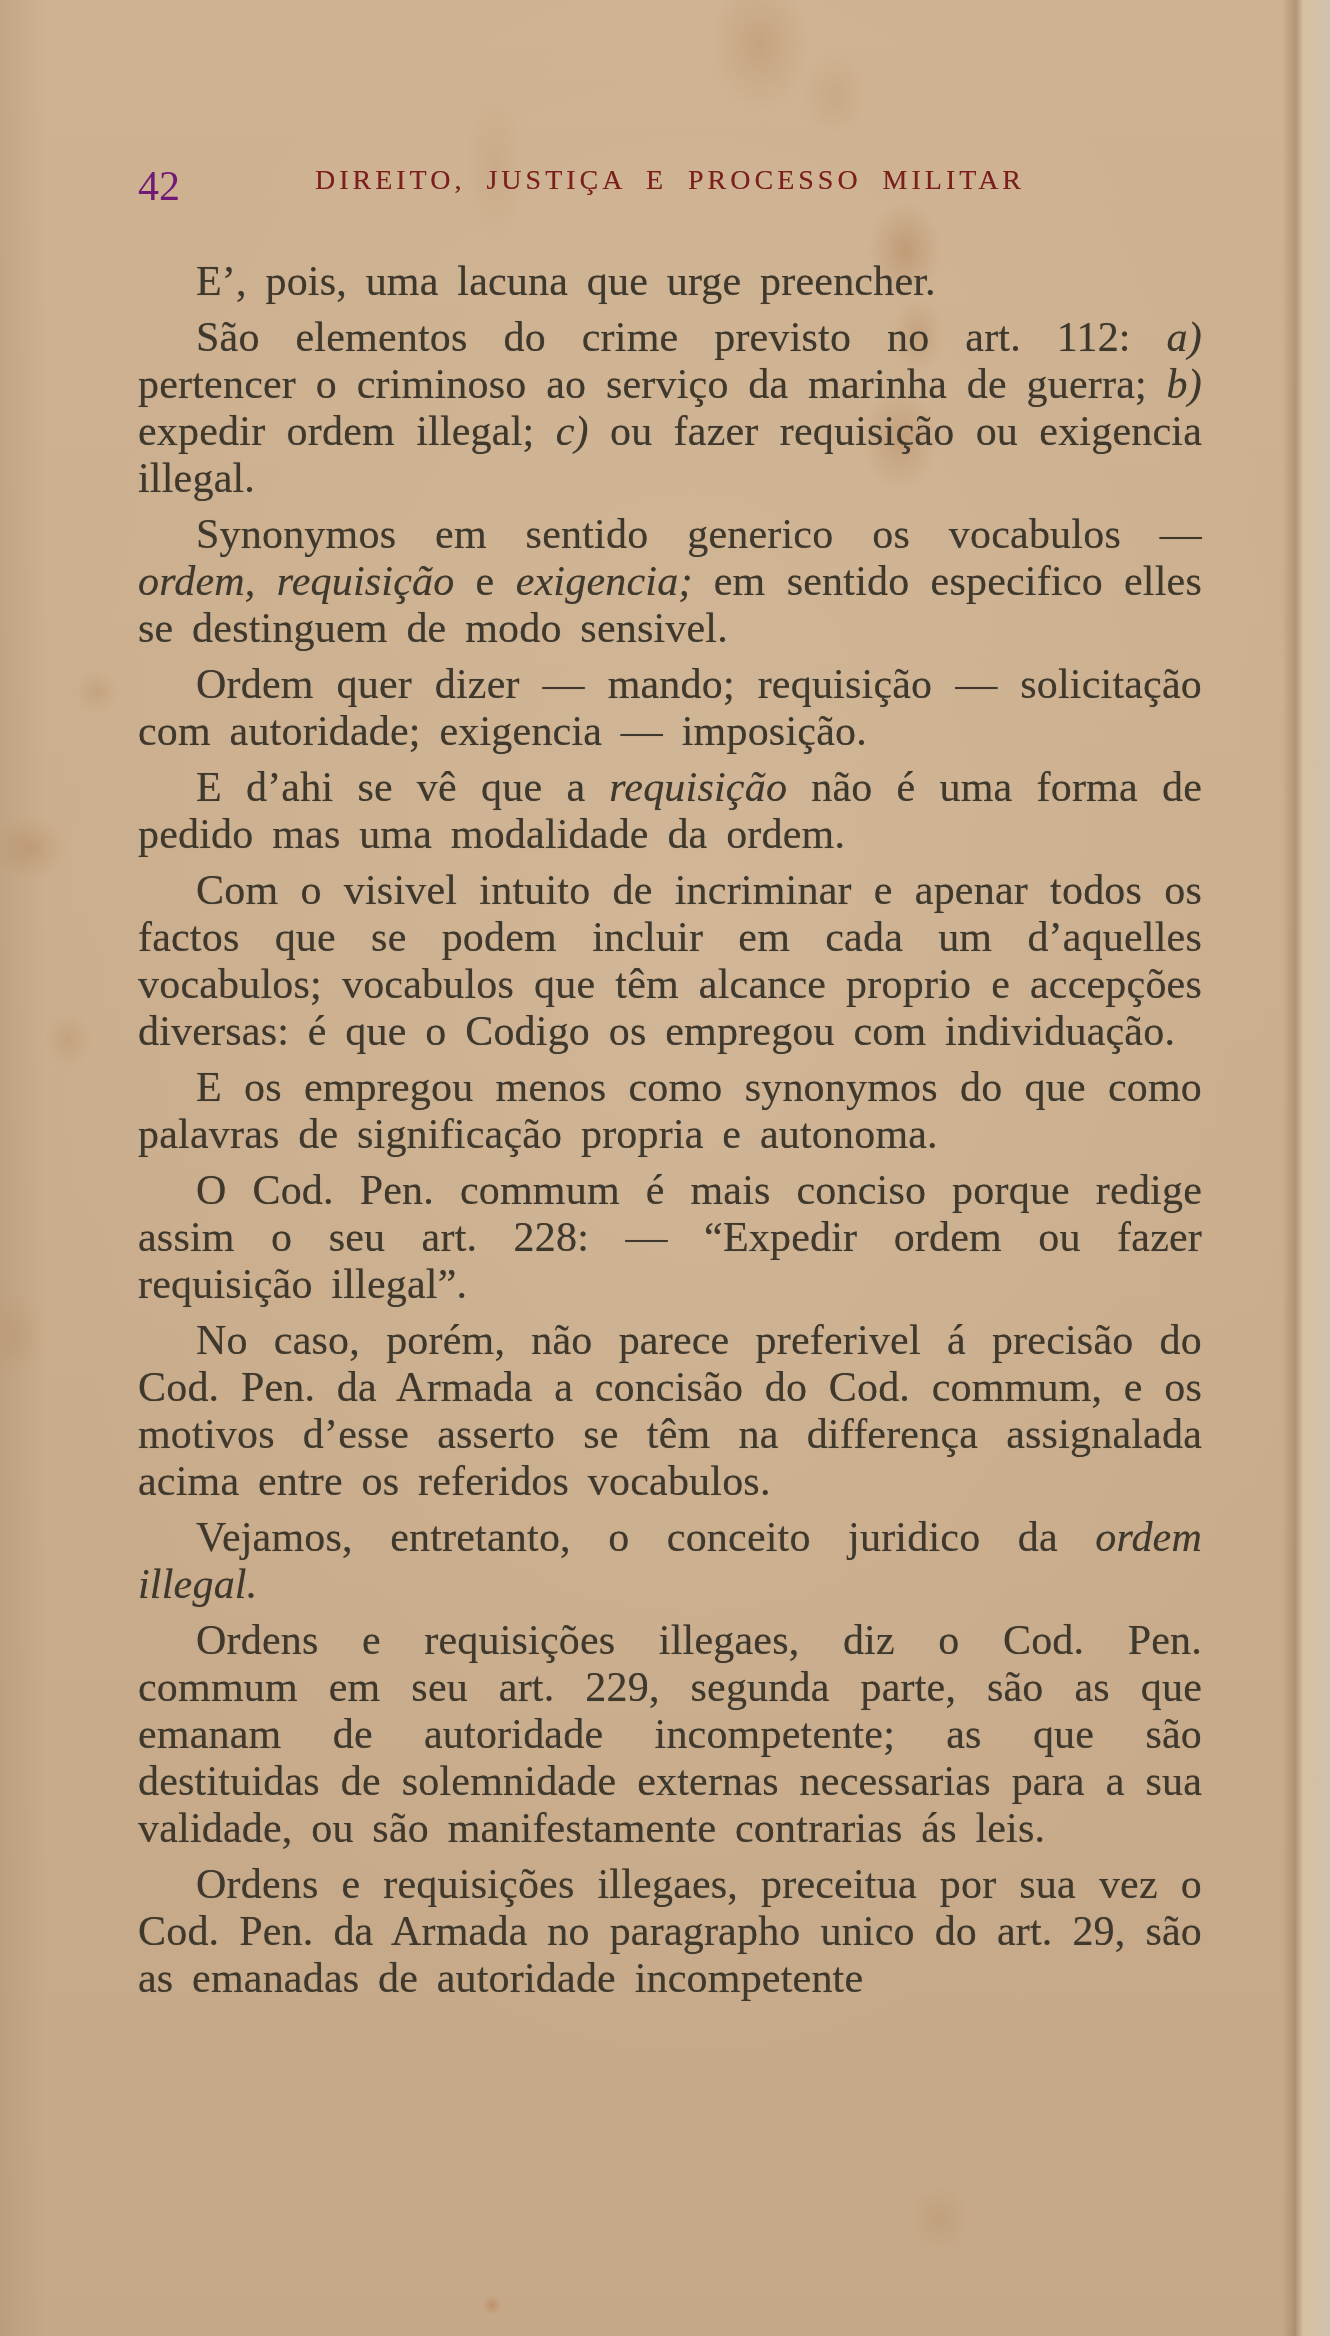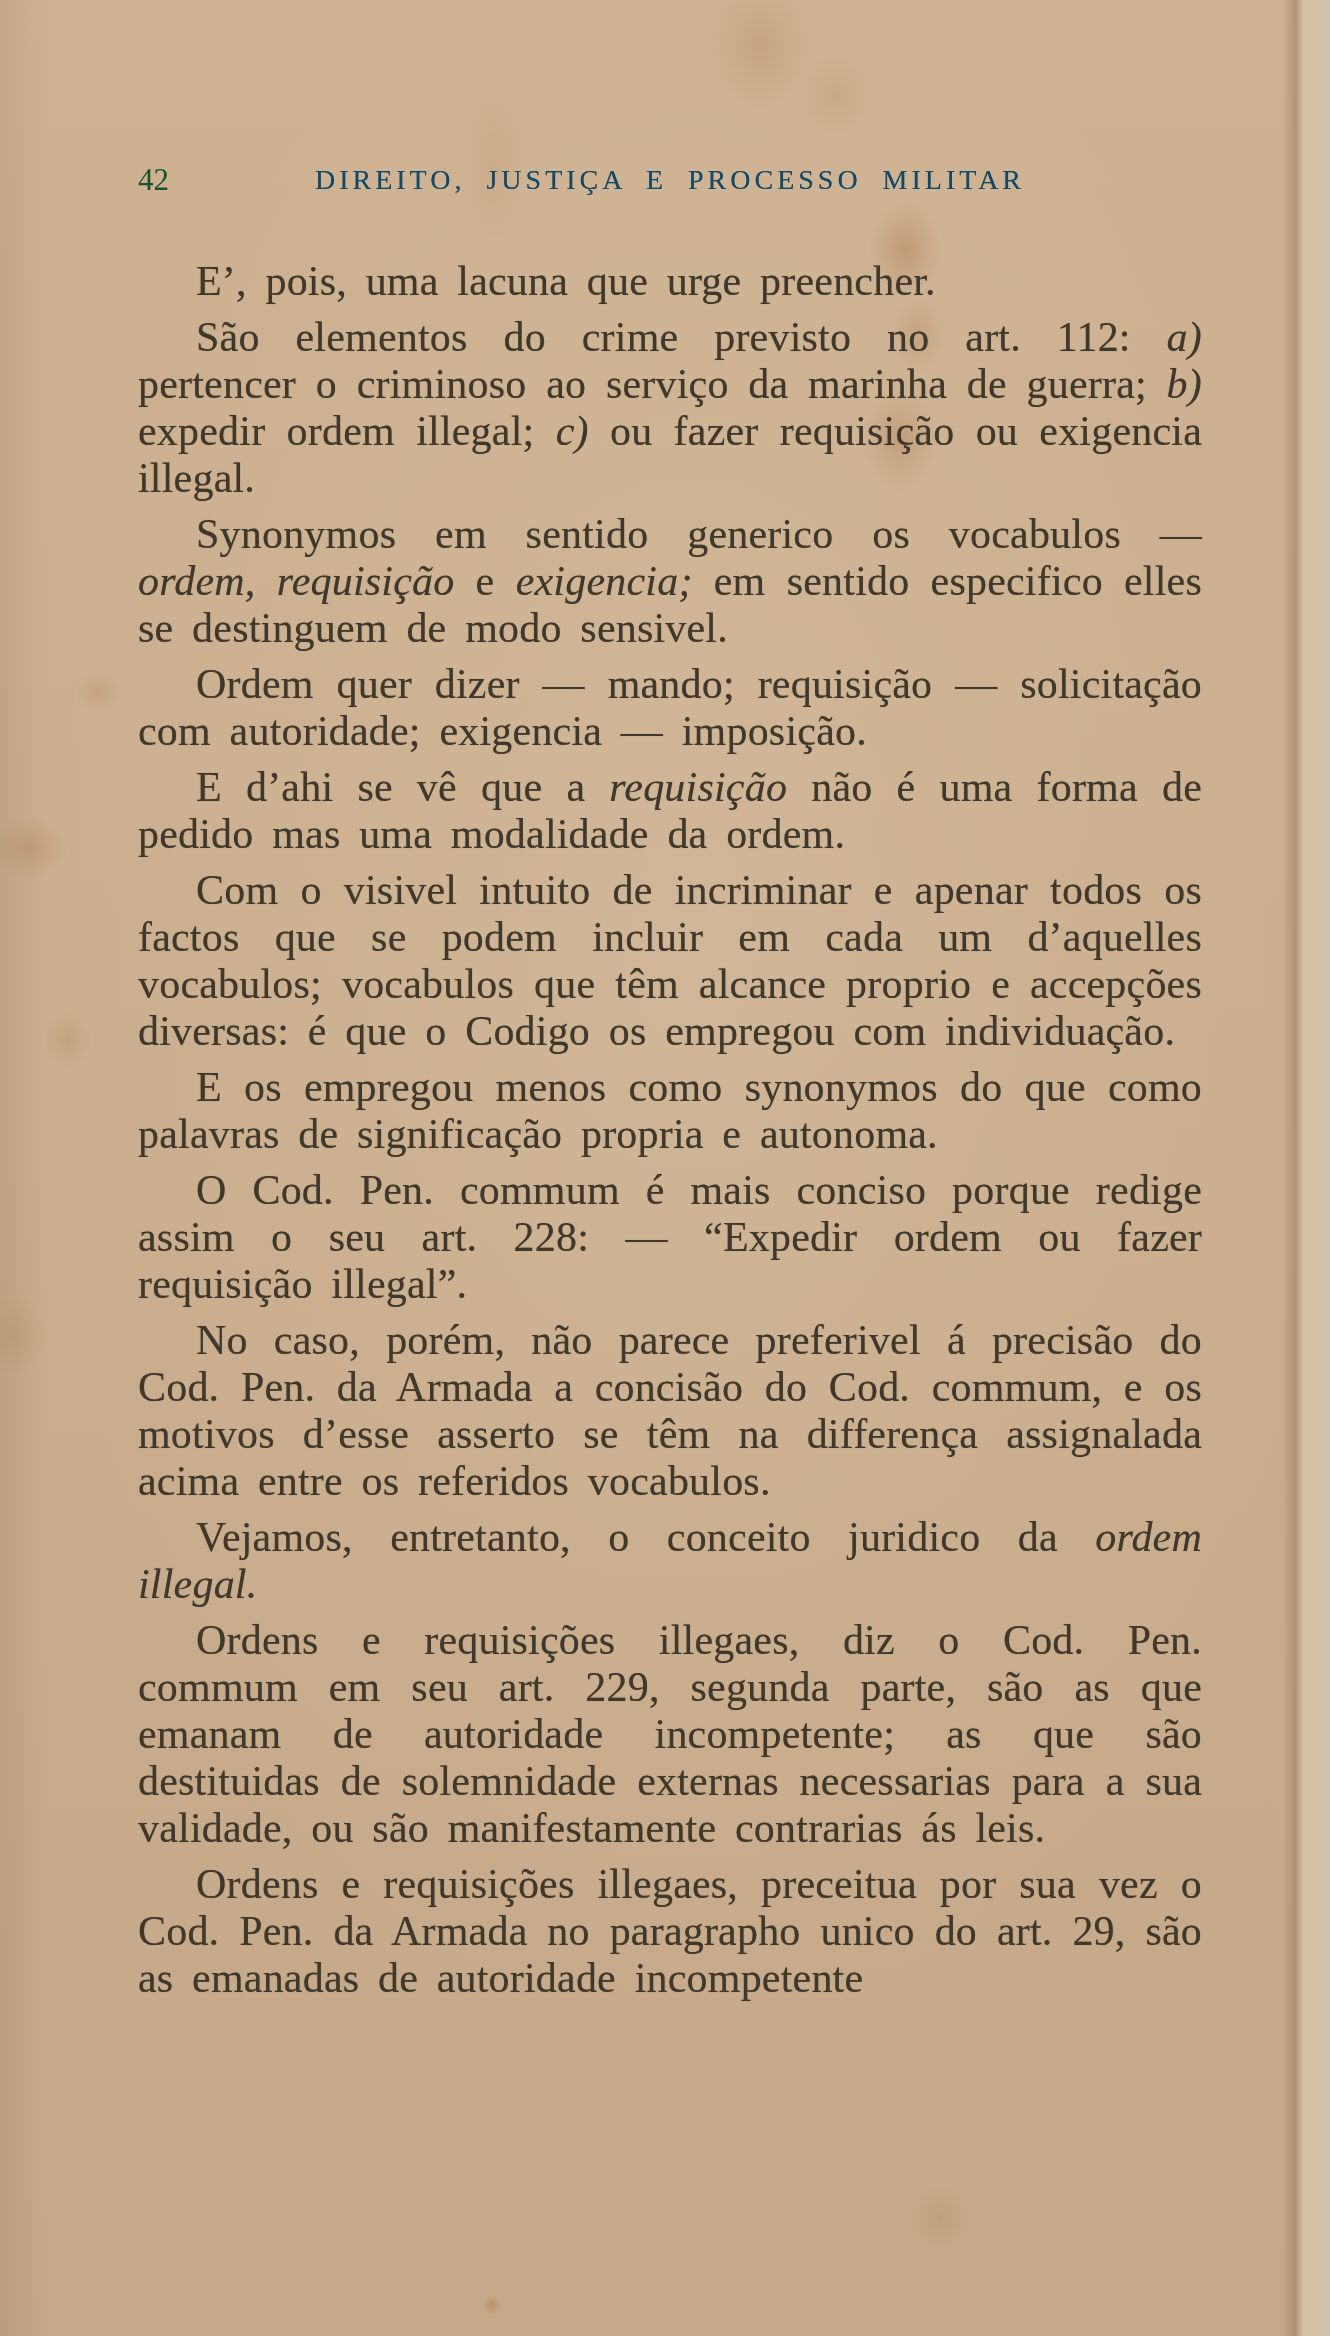--- a/index.html
+++ b/index.html
@@ -46,27 +46,27 @@
       radial-gradient(10px 10px at 1518px 90px, rgba(150,85,35,0.25), rgba(150,85,35,0) 70%),
       radial-gradient(40px 45px at 940px 2218px, rgba(160,95,40,0.12), rgba(160,95,40,0) 70%),
       radial-gradient(14px 14px at 492px 2305px, rgba(170,90,40,0.30), rgba(170,90,40,0) 70%);
   }
   .header {
     position: absolute; top: 160px; left: 130px; width: 1080px; height: 44px;
     color: #45
   }
   .pagenum {
     position: absolute; left: 8px; top: 2px;
-    font-size: 31px; color: #14532d;
+    font-size: 42px; color: #701a75;
   }
   .running-title {
     position: absolute; left: 0; right: 0; top: 4px;
     text-align: center;
     font-size: 28px; letter-spacing: 4px; word-spacing: 10px;
-    color: #0c4a6e;
+    color: #7f1d1d;
     text-shadow: 0 0 0.6px rgba(74,67,54,0.6);
   }
   .body-text {
     position: absolute; top: 250px; left: 130px; width: 1080px;
     color: #3f382c;
     font-size: 42px; line-height: 47px;
     text-align: justify;
     word-spacing: 8px; letter-spacing: 0.2px;
     text-shadow: 0 0 0.7px rgba(63,56,44,0.55);
   }

